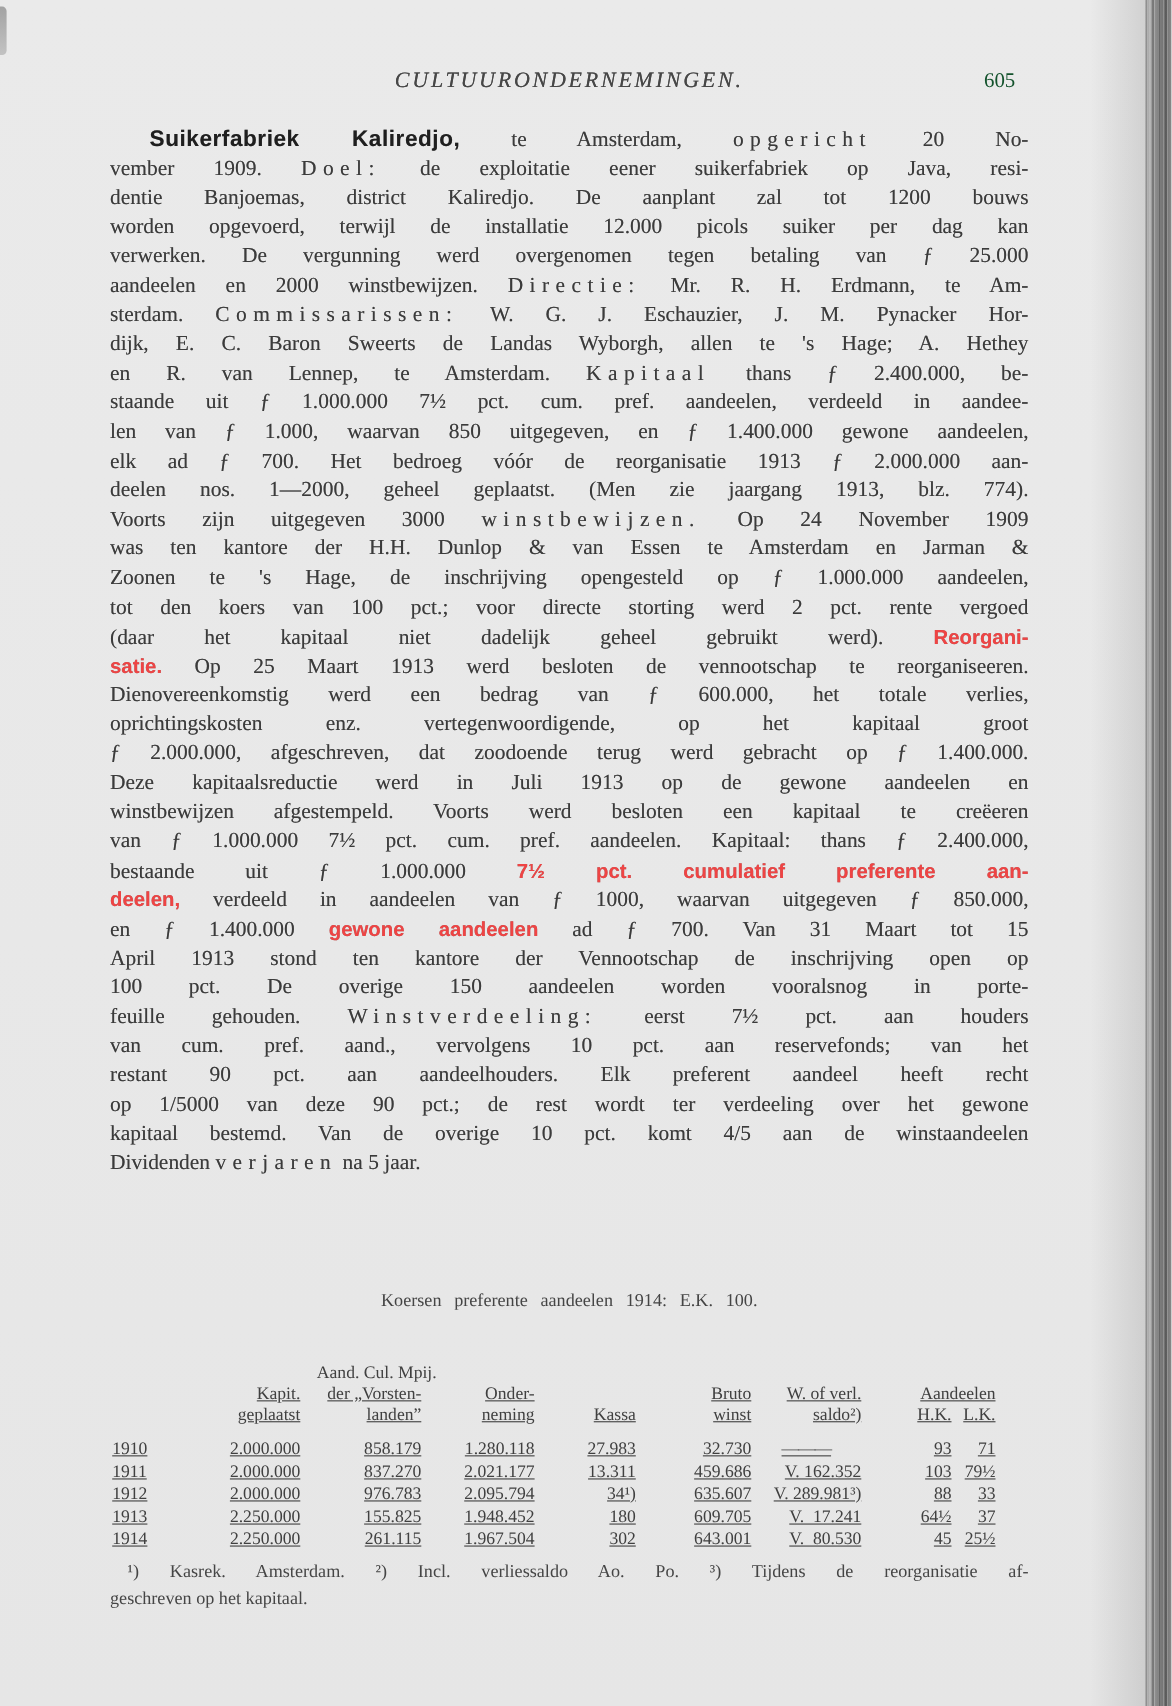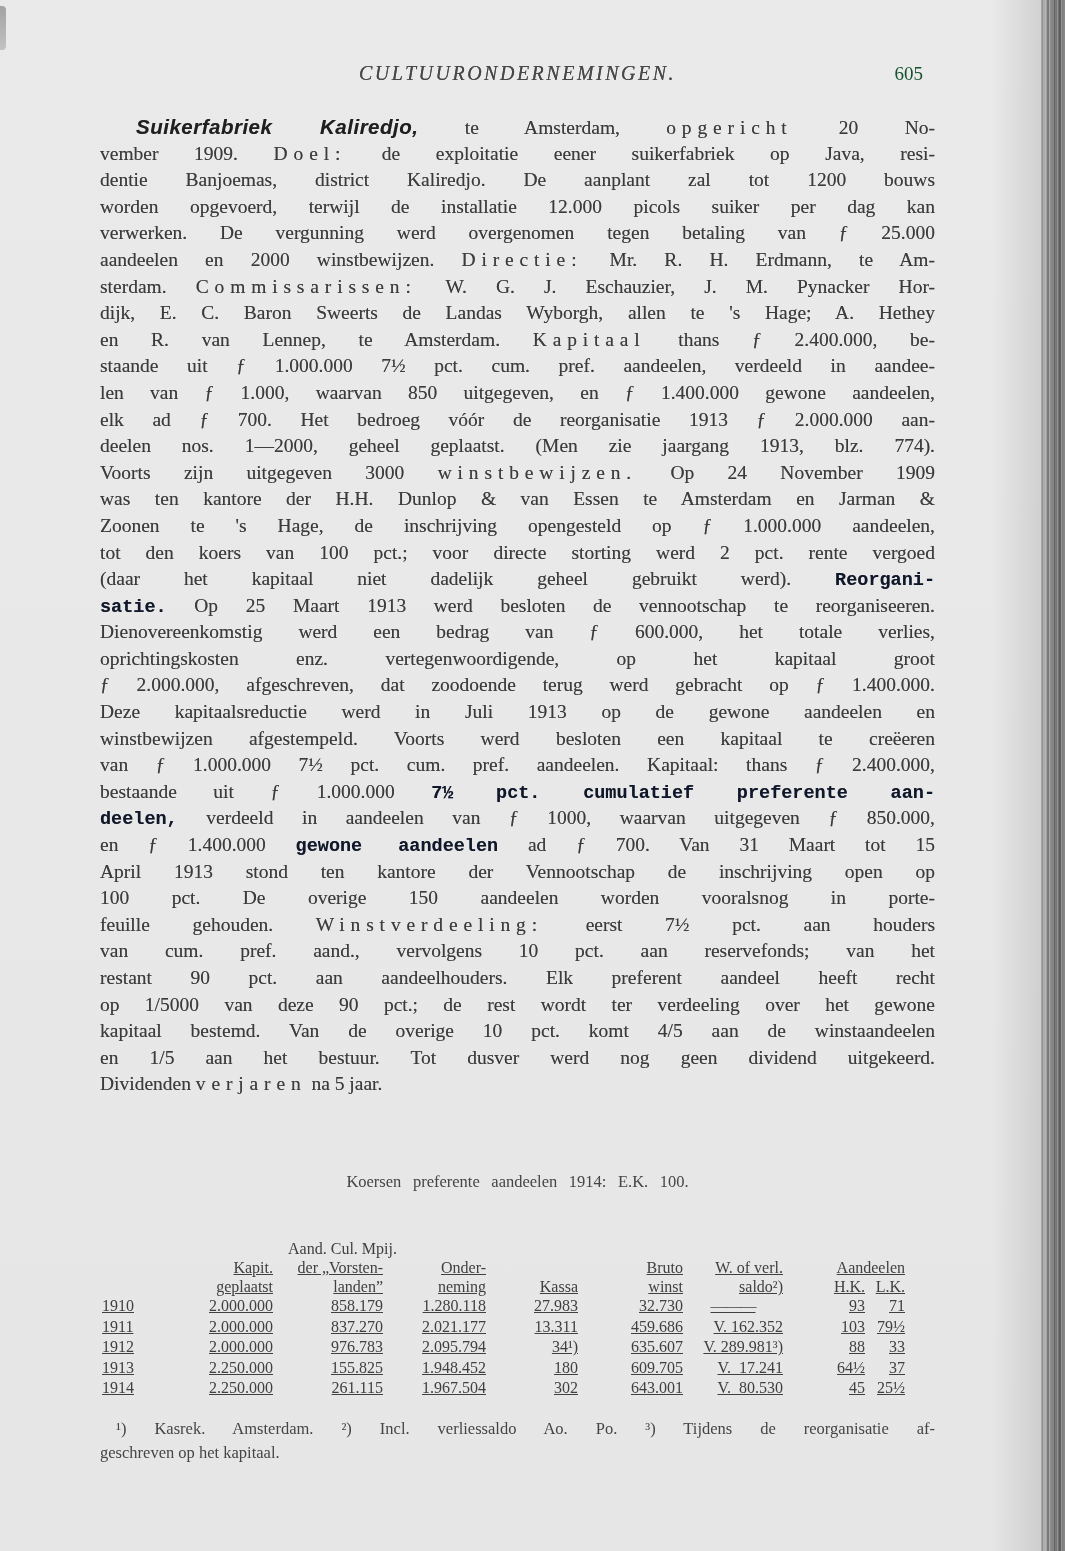--- a/index.html
+++ b/index.html
@@ -13,31 +13,31 @@
   .running-head{position:absolute;top:62px;left:100px;width:835px;height:28px;}
   .running-title{display:block;text-align:center;font-style:italic;font-size:20px;letter-spacing:2.5px;color:#474747;text-shadow:0 0 .4px #555;}
   .pageno{position:absolute;right:12px;top:1px;font-size:19px;color:#14532d;}
   
   .body-text{position:absolute;top:114px;left:100px;width:835px;font-size:19.5px;}
   .line{height:26.6px;line-height:26.6px;overflow:hidden;text-align:justify;text-shadow:0 0 .4px rgba(60,60,60,.55);}
   .line::after{content:"";display:inline-block;width:100%;}
   .line.indent{text-indent:36px;}
   .line.last{text-align:left;}
   .line.last::after{content:none;}
-  .b{font-family:Liberation Mono, monospace;font-weight:700;font-size:18.5px;color:#0f172a;}
-  .title{font-family:"Liberation Sans",sans-serif;font-weight:700;font-size:20.5px;letter-spacing:.5px;color:#1f1f1f;font-style:italic;}
+  .b{font-family:Liberation Sans, sans-serif;font-weight:700;font-size:18.5px;color:#ef4444;}
+  .title{font-family:"Liberation Sans",sans-serif;font-weight:700;font-size:20.5px;letter-spacing:.5px;color:#1f1f1f;}
   .sp{letter-spacing:.3em;}
   
   .table-caption{position:absolute;top:1172px;left:100px;width:835px;text-align:center;font-size:16.5px;word-spacing:.45em;color:#454545;}
   .fin-table{position:absolute;top:1239px;left:100px;width:805px;font-size:16px;color:#404040;}
   .grid{display:grid;grid-template-columns:45px 128px 110px 103px 92px 105px 100px 82px 40px;text-decoration:underline;}
   .thead-a{position:relative;height:19px;line-height:19px;}
   .thead-a span{position:absolute;left:172px;width:141px;text-align:center;white-space:nowrap;}
   .thead-row{height:19px;line-height:19px;}
-  .tbody{margin-top:0;}
+  .tbody{margin-top:12px;}
   .trow{height:20.5px;line-height:20.5px;}
   .cell{text-align:right;white-space:pre;}
   .cell.year{text-align:left;padding-left:2px;}
   .cell.span2{grid-column:8 / 10;}
   .cell.dashcell{text-align:center;letter-spacing:-1px;color:#555;}
   
   .footnotes{position:absolute;top:1417px;left:100px;width:835px;font-size:16.5px;line-height:24px;color:#454545;}
   .fn1{height:24px;overflow:hidden;text-align:justify;text-indent:16px;}
   .fn1::after{content:"";display:inline-block;width:100%;}
   
@@ -92,21 +92,20 @@
       <div class="line"><span class="n">bestaande uit ƒ 1.000.000 </span><span class="b">7½ pct. cumulatief preferente aan-</span></div>
       <div class="line"><span class="b">deelen,</span><span class="n"> verdeeld in aandeelen van ƒ 1000, waarvan uitgegeven ƒ 850.000,</span></div>
       <div class="line"><span class="n">en ƒ 1.400.000 </span><span class="b">gewone aandeelen</span><span class="n"> ad ƒ 700. Van 31 Maart tot 15</span></div>
       <div class="line"><span class="n">April 1913 stond ten kantore der Vennootschap de inschrijving open op</span></div>
       <div class="line"><span class="n">100 pct. De overige 150 aandeelen worden vooralsnog in porte-</span></div>
       <div class="line"><span class="n">feuille gehouden. </span><span class="sp">Winstverdeeling:</span><span class="n"> eerst 7½ pct. aan houders</span></div>
       <div class="line"><span class="n">van cum. pref. aand., vervolgens 10 pct. aan reservefonds; van het</span></div>
       <div class="line"><span class="n">restant 90 pct. aan aandeelhouders. Elk preferent aandeel heeft recht</span></div>
       <div class="line"><span class="n">op 1/5000 van deze 90 pct.; de rest wordt ter verdeeling over het gewone</span></div>
       <div class="line"><span class="n">kapitaal bestemd. Van de overige 10 pct. komt 4/5 aan de winstaandeelen</span></div>
-      <div class="line"><span class="n">en 1/5 aan het bestuur. Tot dusver werd nog geen dividend uitgekeerd.</span></div>
       <div class="line last"><span class="n">Dividenden </span><span class="sp">verjaren</span><span class="n"> na 5 jaar.</span></div>
     </div>
 
   <div class="table-caption">Koersen preferente aandeelen 1914: E.K. 100.</div>
 
   <div class="fin-table">
     <div class="thead-a">
       <span>Aand. Cul. Mpij.</span>
     </div>
     <div class="thead-row grid">

